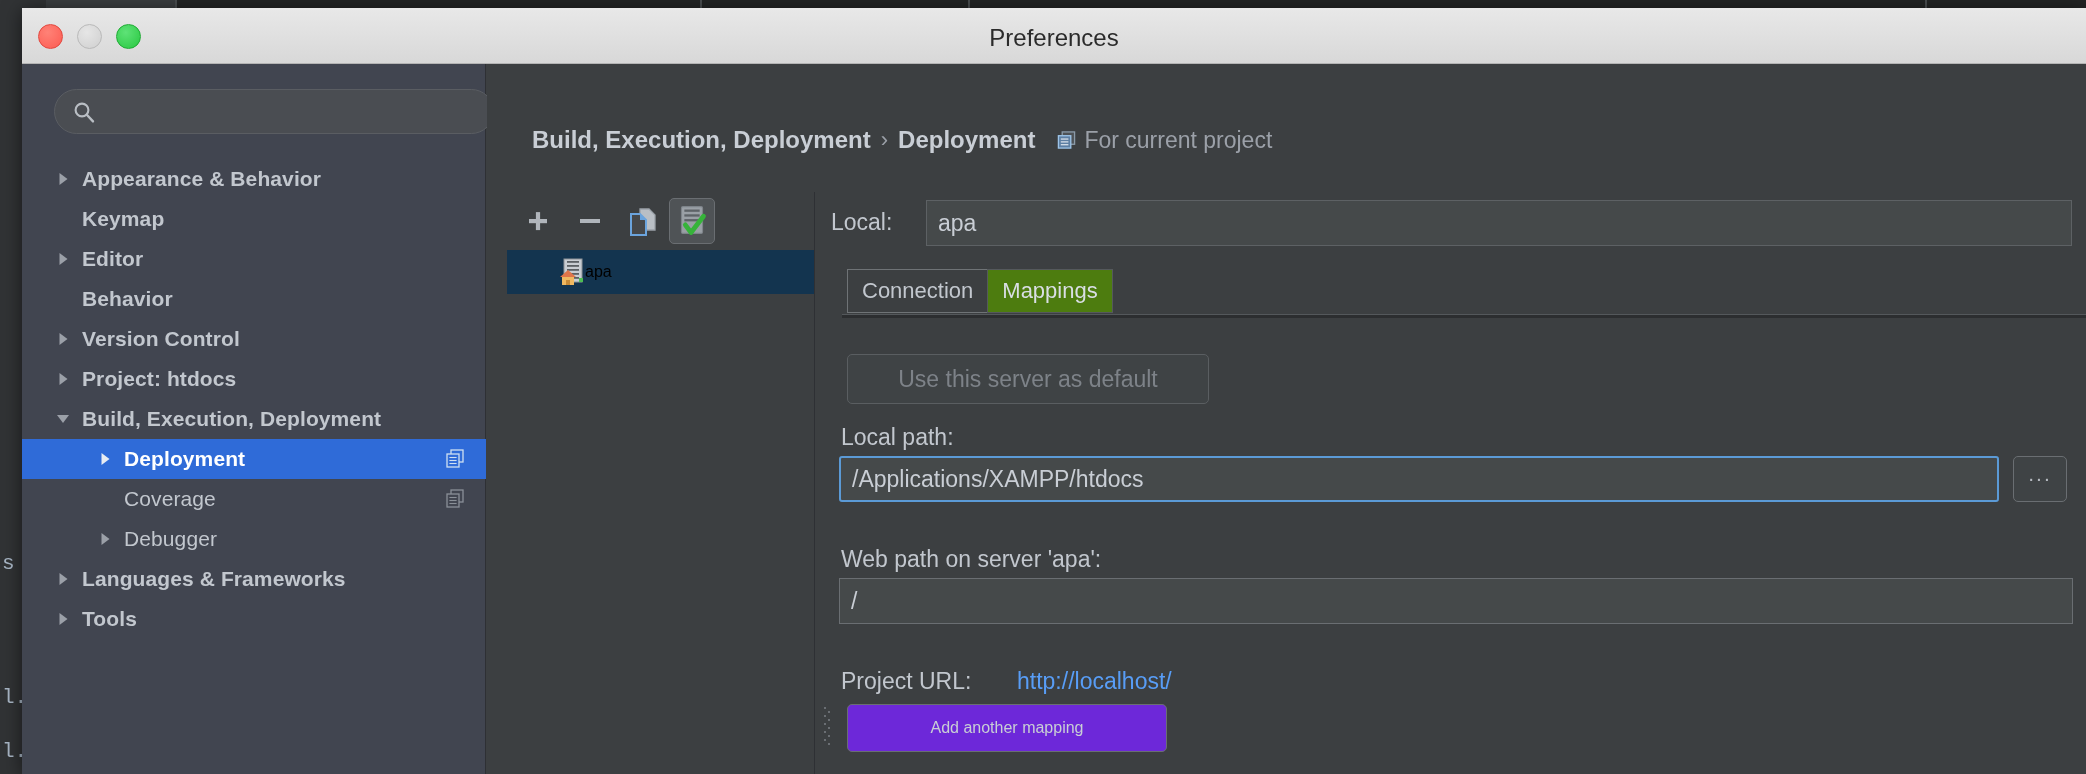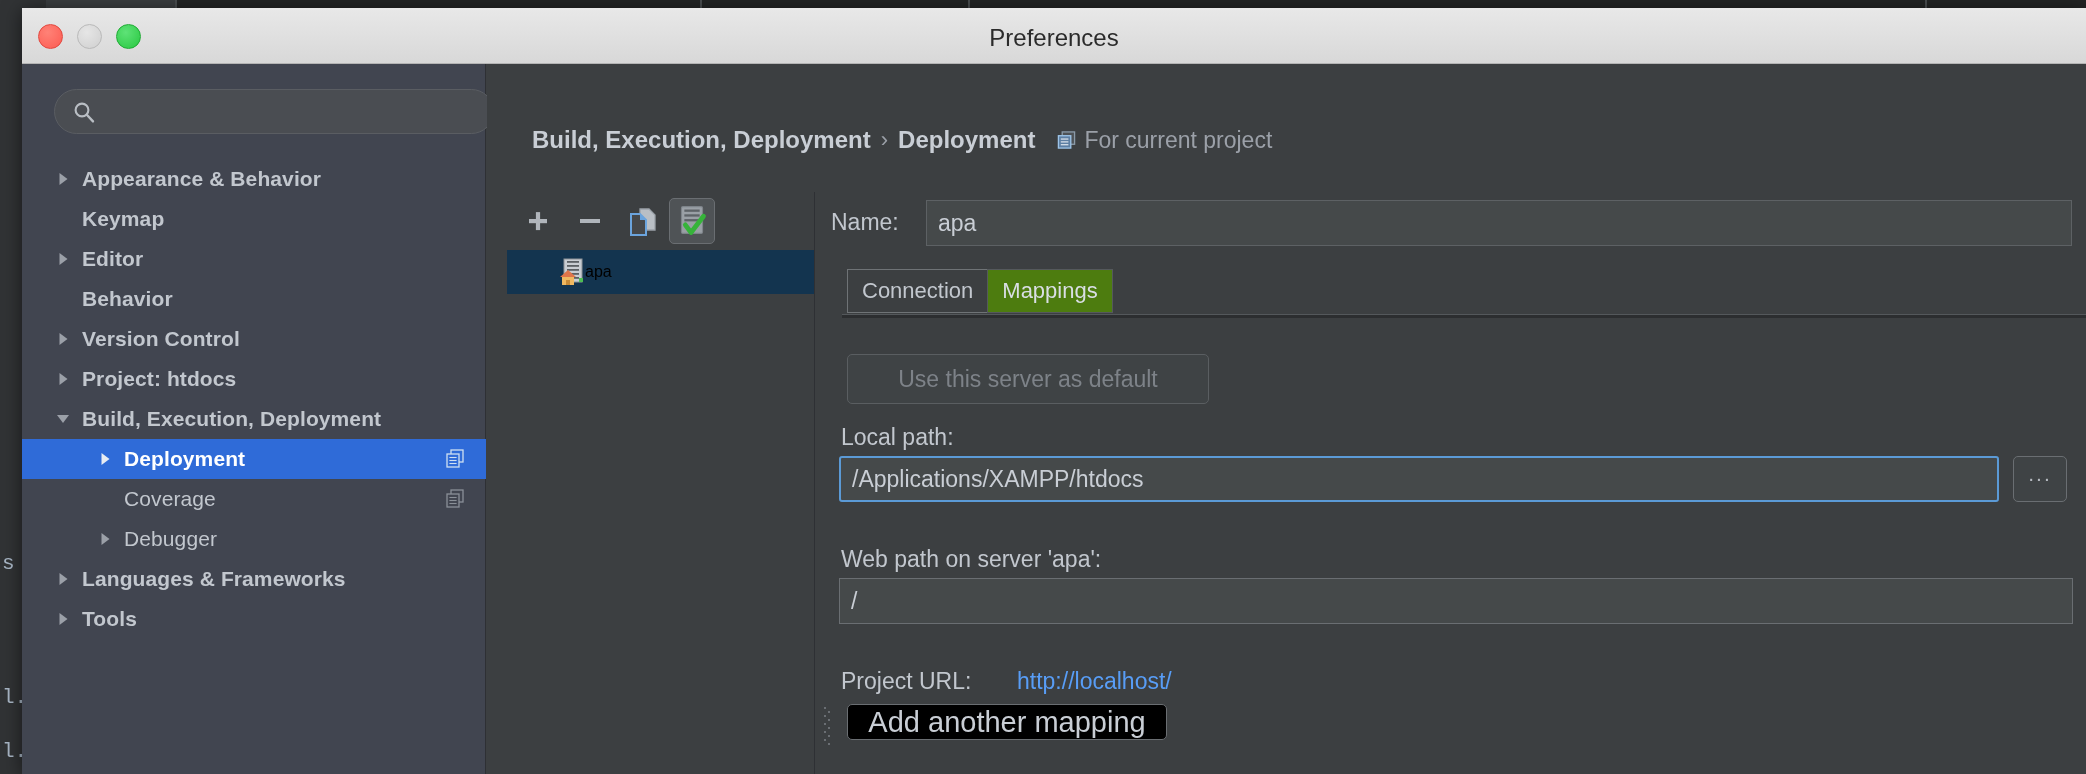--- a/index.html
+++ b/index.html
@@ -361,26 +361,26 @@
     position: absolute;
     left: 200px; top: 476px;
     font-size: 23px;
     color: #589df6;
     text-decoration: none;
     white-space: nowrap;
   }
   #add-mapping-btn {
     position: absolute;
     left: 30px; top: 512px;
-    width: 320px; height: 36px;
-    background: #000000;
+    width: 320px; height: 48px;
+    background: #6d28d9;
     border: 1px solid #6a6e72;
     border-radius: 5px;
     color: #c9ced5;
-    font-size: 29px;
+    font-size: 16px;
     font-family: "Liberation Sans", sans-serif;
   }
   #splitter-handle {
     position: absolute;
     left: 6px; top: 512px;
     width: 8px; height: 44px;
   }
 </style>
 </head>
 <body>
@@ -562,21 +562,21 @@
               <rect x="20" y="20" width="4" height="4" fill="#4dbd54"></rect>
             </svg>
             <span>apa</span>
           </div>
         </div>
       </div>
 
       <div id="form">
 
         <div id="name-row">
-          <span id="name-label">Name:</span>
+          <span id="name-label">Local:</span>
           <input id="name-field" type="text" value="apa" style="">
         </div>
 
         <div id="tabs">
 
         <div class="tab">
               <span>Connection</span>
             </div>
             <div class="tab active">
               <span>Mappings</span>

